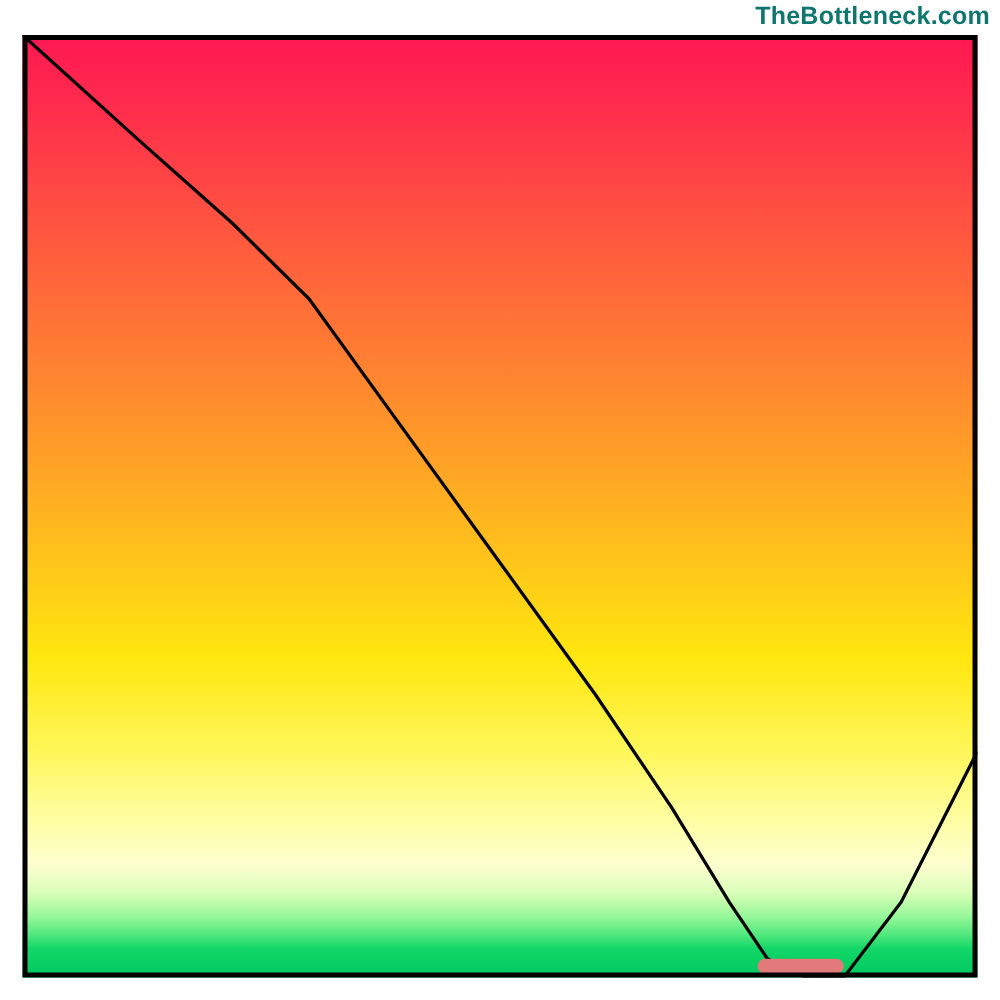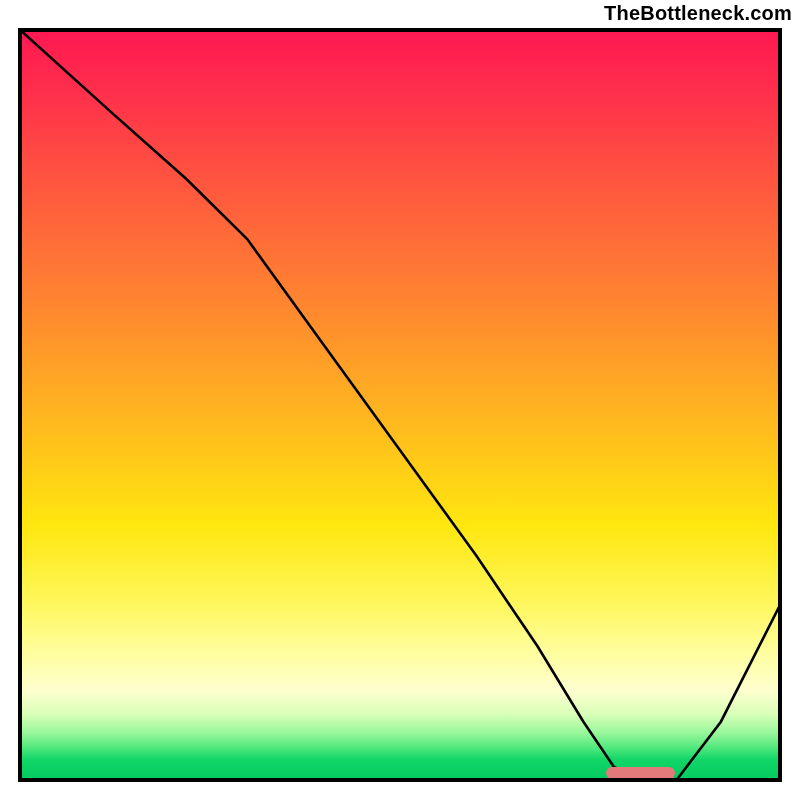--- a/index.html
+++ b/index.html
@@ -14,21 +14,21 @@
     position: relative;
     width: 800px;
     height: 800px;
   }
   .watermark {
     position: absolute;
     top: 2px;
     right: 8px;
     font-size: 20px;
     font-weight: 600;
-    color: #000000;
+    color: #0f766e;
     letter-spacing: 0.2px;
   }
   .plot-frame {
     position: absolute;
     left: 18px;
     top: 28px;
     width: 764px;
     height: 754px;
   }
   .plot-bg {

